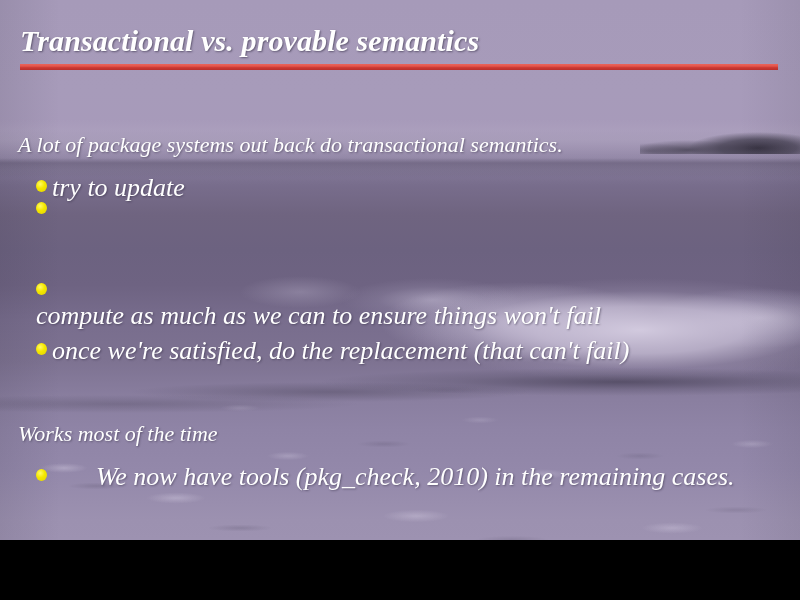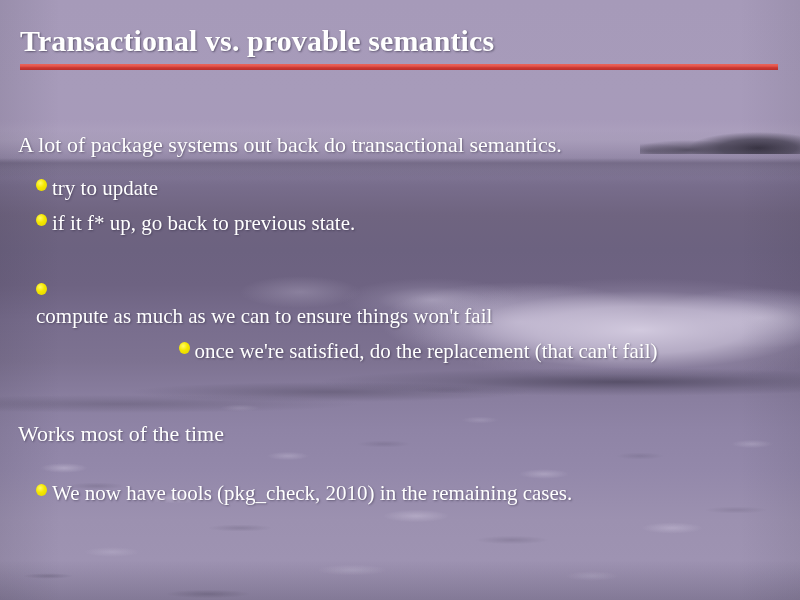--- a/index.html
+++ b/index.html
@@ -5,23 +5,24 @@
 <style>
   html, body {
     margin: 0;
     padding: 0;
     background: #000;
   }
 
   #slide {
     position: relative;
     width: 800px;
-    height: 600px;
+    height: 540px;
     overflow: hidden;
     font-family: "Liberation Serif", "DejaVu Serif", serif;
+    font-style: italic;
     -webkit-font-smoothing: antialiased;
   }
 
   
   .bg-layer {
     position: absolute;
     left: 0; top: 0;
     width: 800px;
     height: 600px;
     pointer-events: none;
@@ -201,21 +202,21 @@
     width: 11px;
     height: 12px;
     border-radius: 50%;
     background: radial-gradient(circle at 38% 34%, #fffb6a 0%, #f5e800 42%, #e0d200 100%);
     position: relative;
     top: -4px;
     margin-right: 5px;
   }
 
   .bullet-text {
-    font-size: 21px;
+    font-size: 26px;
     color: #ffffff;
     text-shadow: 1px 1px 2px rgba(40,34,56,0.45);
   }
 </style>
 </head>
 <body>
 
 <div id="slide">
 
   <div class="bg-layer bg-base"></div>
@@ -235,37 +236,36 @@
     <div class="title-rule"></div>
 
     <div class="body-block" style="top:131px;">
       <div class="level1">A lot of package systems out back do transactional semantics.</div>
       <div class="bullet-row" style="margin-top:12px;">
         <span class="bullet-dot"></span>
         <span class="bullet-text">try to update</span>
       </div>
       <div class="bullet-row" style="margin-top:1px;">
         <span class="bullet-dot"></span>
-        <span class="bullet-text">if it f* up, go back to previous state.</span>
       </div>
     </div>
 
     <div class="body-block" style="top:275px;">
       <div class="bullet-row" style="margin-top:12px;flex-direction:column;">
         <span class="bullet-dot"></span>
         <span class="bullet-text">compute as much as we can to ensure things won't fail</span>
       </div>
-      <div class="bullet-row" style="margin-top:1px;justify-content:center;">
+      <div class="bullet-row" style="margin-top:1px;">
         <span class="bullet-dot"></span>
         <span class="bullet-text">once we're satisfied, do the replacement (that can't fail)</span>
       </div>
     </div>
 
     <div class="body-block" style="top:420px;">
       <div class="level1">Works most of the time</div>
-      <div class="bullet-row" style="margin-top:28px;">
+      <div class="bullet-row" style="margin-top:12px;gap:44px;">
         <span class="bullet-dot"></span>
         <span class="bullet-text">We now have tools (pkg_check, 2010) in the remaining cases.</span>
       </div>
     </div>
 
   </div>
 </div>
 
 </body></html>

